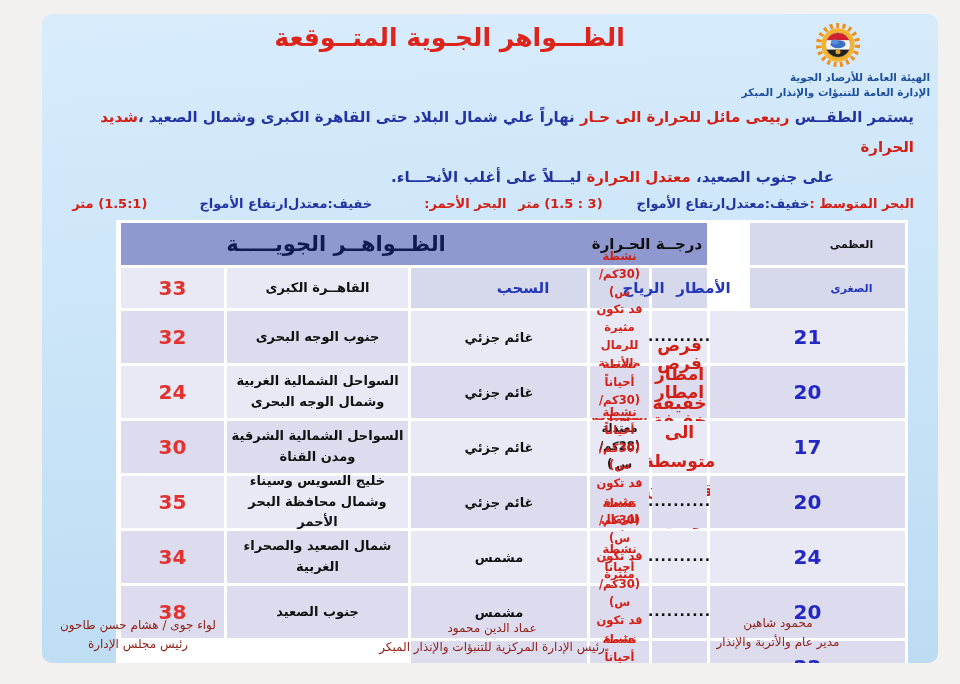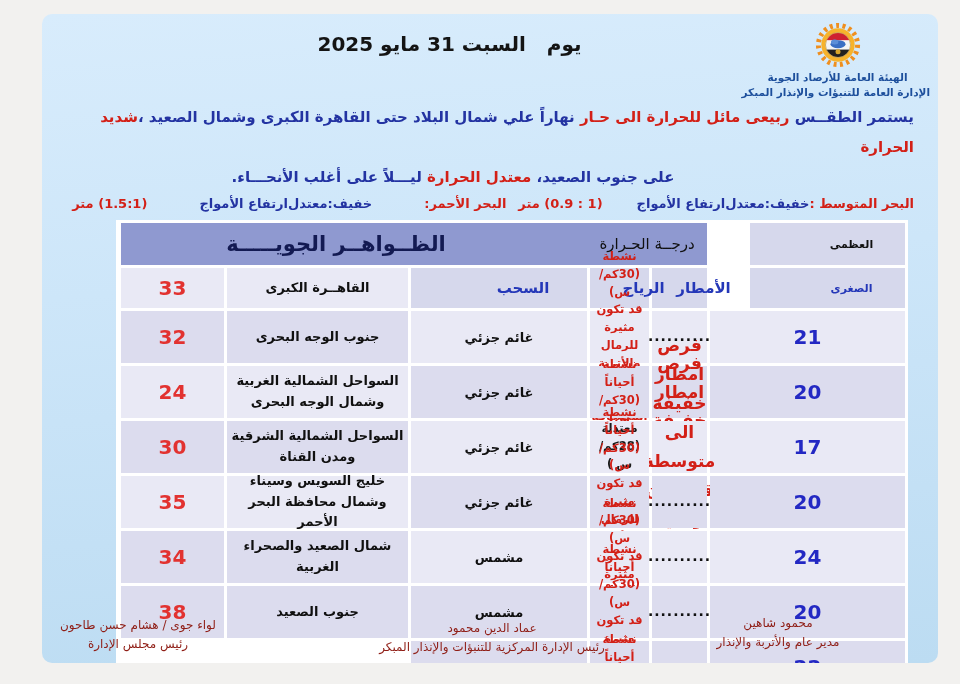--- a/index.html
+++ b/index.html
@@ -12,47 +12,47 @@
   }
   .slide {
     position:absolute; left:42px; top:14px; width:896px; height:649px;
     background:linear-gradient(176deg,#d8ecfc 0%, #cde6f9 40%, #c3e0f5 75%, #bcdcf2 100%);
     border-radius:10px;
     direction:rtl;
     overflow:hidden;
   }
   
   .top { display:flex; padding:4px 8px 0 8px; height:86px; }
-  .org-col { width:185px; text-align:center; padding-top:2px;margin-left:16px; }
+  .org-col { width:185px; text-align:right; padding-top:2px;margin-left:16px; }
   .org-col .logo { display:block; margin:0 auto; }
   .org-line { font-size:10.5px; font-weight:bold; color:#1d4f9c; line-height:15px; white-space:nowrap; }
   .title-col { flex:1; text-align:center; padding-top:5px; padding-left:120px; }
   .main-title { font-size:25px; font-weight:bold; color:#de231b; }
   .date-line { font-size:20px; font-weight:bold; color:#141414; margin-top:9px; white-space:pre; }
   
   .forecast { margin:2px 24px 0 30px; font-size:15px; font-weight:bold; line-height:30px; text-align:right; }
-  .forecast .l2 { margin-right:80px;text-align:center; }
+  .forecast .l2 { margin-right:80px; }
   .blue { color:#2333a2; }
   .red  { color:#d32017; }
   
   .sea { display:flex; align-items:baseline; margin:4px 24px 0 28px; font-size:13px; font-weight:bold; white-space:nowrap; }
   .sea .gap-s { margin-left:12px; } .sea .gap-m { margin-left:34px; } .sea .gap-l { margin-left:52px; }
   
   .table-wrap { margin:9px 30px 0 0; width:792px; height:453px; overflow:hidden; }
   .wtable {
     display:grid;
     grid-template-columns:195px 55px 59px 176px 181px 103px;
     grid-template-rows:42px 40px;
     grid-auto-rows:52px;
     gap:3px; padding:3px; background:#ffffff;
   }
   .cell { display:flex; align-items:center; justify-content:center; text-align:center; }
   .h-region { grid-column:1; grid-row:1/3; background:#8f99d0; font-size:15px; font-weight:bold; color:#101010; }
   .h-band { grid-column:2/7; grid-row:1; background:#8f99d0; display:flex; align-items:center; }
-  .h-temp { width:120px; text-align:center; font-size:15px; font-weight:normal; color:#101010;margin-left:36px; }
+  .h-temp { width:120px; text-align:center; font-size:15px; font-weight:bold; color:#101010;margin-left:36px; }
   .h-phen { flex:1; text-align:center; font-size:21px; font-weight:bold; color:#131a52; letter-spacing:1px; }
   .h-sub  { background:#d6d8ec; font-weight:bold;padding-left:48px; }
   .h-minmax { font-size:11px; color:#101010;margin-left:40px; }
   .h-minmax.min { color:#2437b8; }
   .h-col { font-size:15px; color:#2437b8; }
   .trow { display:contents; }
   .trow.a .cell { background:#e9e9f5; }
   .trow.b .cell { background:#dcdcee; }
   .region { font-size:13px; font-weight:bold; color:#101010; white-space:pre-line; line-height:1.6; }
   .tmax { color:#e23230; font-size:20px; font-weight:bold; }
@@ -91,34 +91,34 @@
           <ellipse cx="30" cy="29" rx="9" ry="4.8" fill="#3a6fc4"></ellipse>
           <ellipse cx="26" cy="26.5" rx="4.5" ry="3" fill="#5b8ed8"></ellipse>
           <circle cx="30" cy="38" r="3" fill="#d9a62a"></circle>
         </g>
         <circle cx="30" cy="30" r="15" fill="none" stroke="#caa24a" stroke-width="1"></circle>
       </svg>
       <div class="org-line">الهيئة العامة للأرصاد الجوية</div>
       <div class="org-line">الإدارة العامة للتنبؤات والإنذار المبكر</div>
     </div>
     <div class="title-col">
-      <div class="date-line">يوم   السبت 31 مايو 2025</div>
+      <div class="main-title">الظـــواهر الجـوية المتــوقعة</div>
     </div>
   </div>
 
   <div class="forecast">
     <div class="l1"><span class="blue">يستمر الطقــس </span><span class="red">ربيعى مائل للحرارة الى حـار </span><span class="blue">نهاراً علي شمال البلاد حتى القاهرة الكبرى وشمال الصعيد ،</span><span class="red">شديد الحرارة</span></div>
     <div class="l2"><span class="blue">على جنوب الصعيد، </span><span class="red">معتدل الحرارة </span><span class="blue">ليـــلاً على أغلب الأنحـــاء.</span></div>
   </div>
 
   <div class="sea">
     <span class="red">البحر المتوسط : </span>
     <span class="blue">خفيف:معتدل</span>
     <span class="blue gap-m">ارتفاع الأمواج</span>
-    <span class="red gap-s">(1 : 0.9) متر</span>
+    <span class="red gap-s">(3 : 1.5) متر</span>
     <span class="red gap-l">البحر الأحمر: </span>
     <span class="blue">خفيف:معتدل</span>
     <span class="blue gap-l">ارتفاع الأمواج</span>
     <span class="red gap-s">(1.5:1) متر</span>
   </div>
 
   <div class="table-wrap">
     <div class="wtable">
       <div class="h-band">
         <span class="h-temp">درجــة الحـرارة</span>

